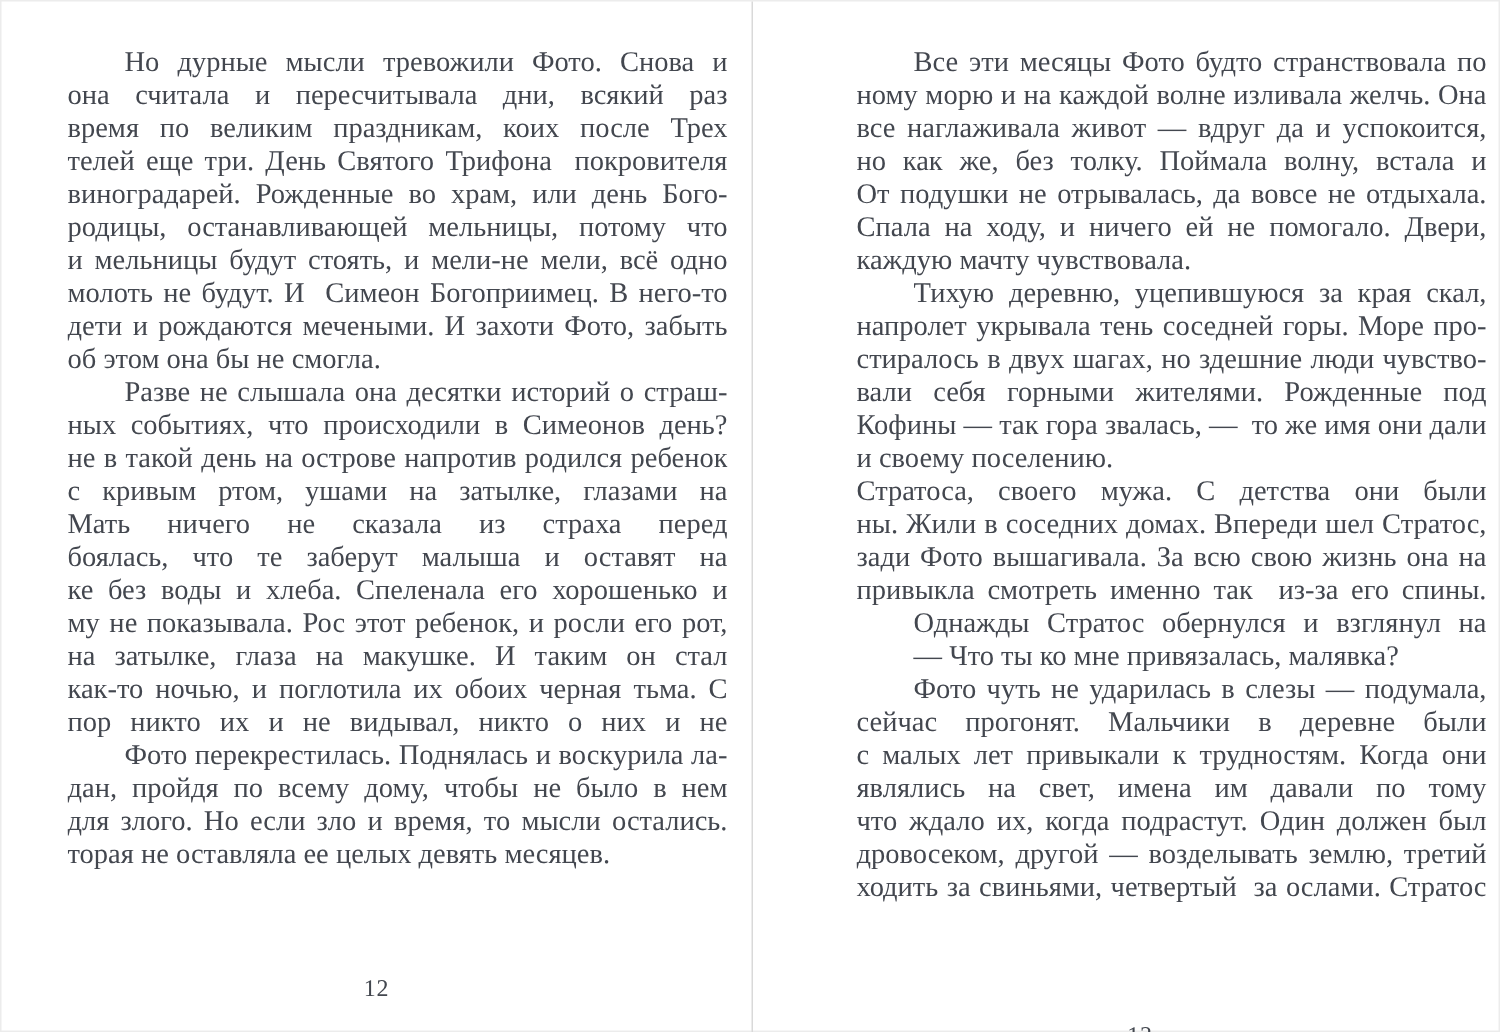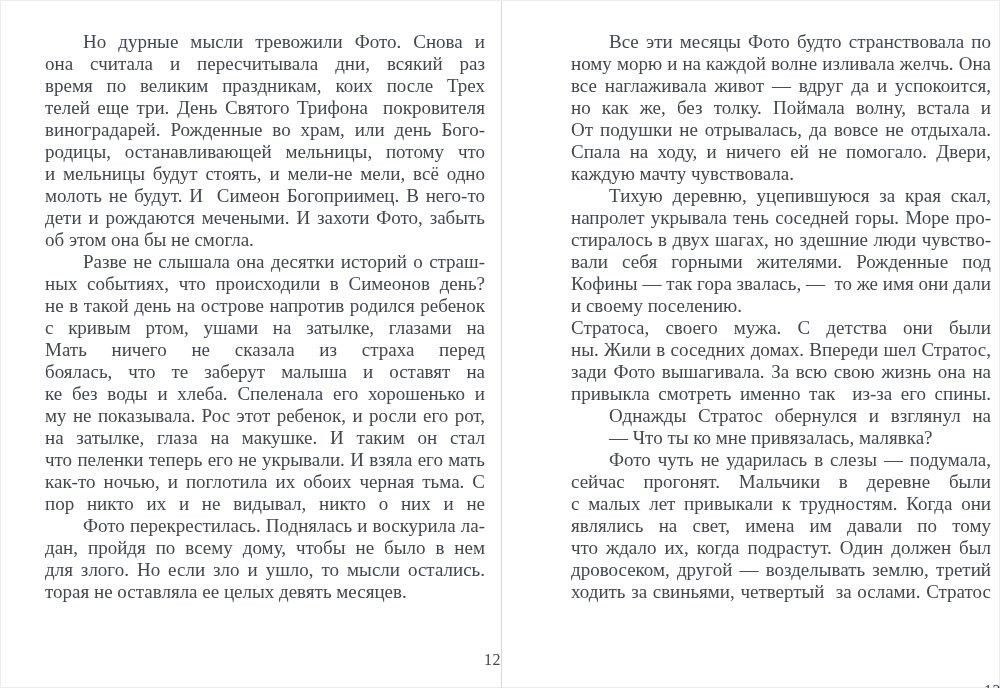--- a/index.html
+++ b/index.html
@@ -50,21 +50,21 @@
     text-align: justify;
     text-align-last: justify;
   }
   .line.no-stretch { text-align-last: left; }
   .line.indent { text-indent: 38px; }
   .page-number {
     position: absolute;
     top: 650px;
     left: 0;
     width: 100%;
-    text-align: right;
+    text-align: center;
     font-size: 16px;
     letter-spacing: 0.5px;
     color: var(--text, #43474f);
   }
   .page.right .page-number { padding-left: 18px; box-sizing: border-box; margin-top: 31px; }
 </style>
 </head>
 <body>
 
 <div class="spread">
@@ -83,26 +83,25 @@
         <div class="line no-stretch">об этом она бы не смогла.</div>
         <div class="line indent">Разве не слышала она десятки историй о страш-</div>
         <div class="line">ных событиях, что происходили в Симеонов день? Разве</div>
         <div class="line">не в такой день на острове напротив родился ребенок</div>
         <div class="line">с кривым ртом, ушами на затылке, глазами на макушке?</div>
         <div class="line">Мать ничего не сказала из страха перед деревенскими:</div>
         <div class="line">боялась, что те заберут малыша и оставят на перекрест-</div>
         <div class="line">ке без воды и хлеба. Спеленала его хорошенько и нико-</div>
         <div class="line">му не показывала. Рос этот ребенок, и росли его рот, уши</div>
         <div class="line">на затылке, глаза на макушке. И таким он стал большим,</div>
-        <div class="line">что пеленки теперь его не укрывали. И взяла его мать</div>
         <div class="line">как-то ночью, и поглотила их обоих черная тьма. С тех</div>
         <div class="line">пор никто их и не видывал, никто о них и не слыхивал.</div>
         <div class="line indent">Фото перекрестилась. Поднялась и воскурила ла-</div>
         <div class="line">дан, пройдя по всему дому, чтобы не было в нем места</div>
-        <div class="line">для злого. Но если зло и ушло, то мысли остались.</div>
+        <div class="line">для злого. Но если зло и время, то мысли остались.</div>
         <div class="line no-stretch">торая не оставляла ее целых девять месяцев.</div>
       </div>
     <div class="page-number">12</div>
   </div>
 
   <div class="gutter"></div>
 
   <div class="page right">
     <div class="text-block">
         <div class="line indent">Все эти месяцы Фото будто странствовала по бур-</div>

